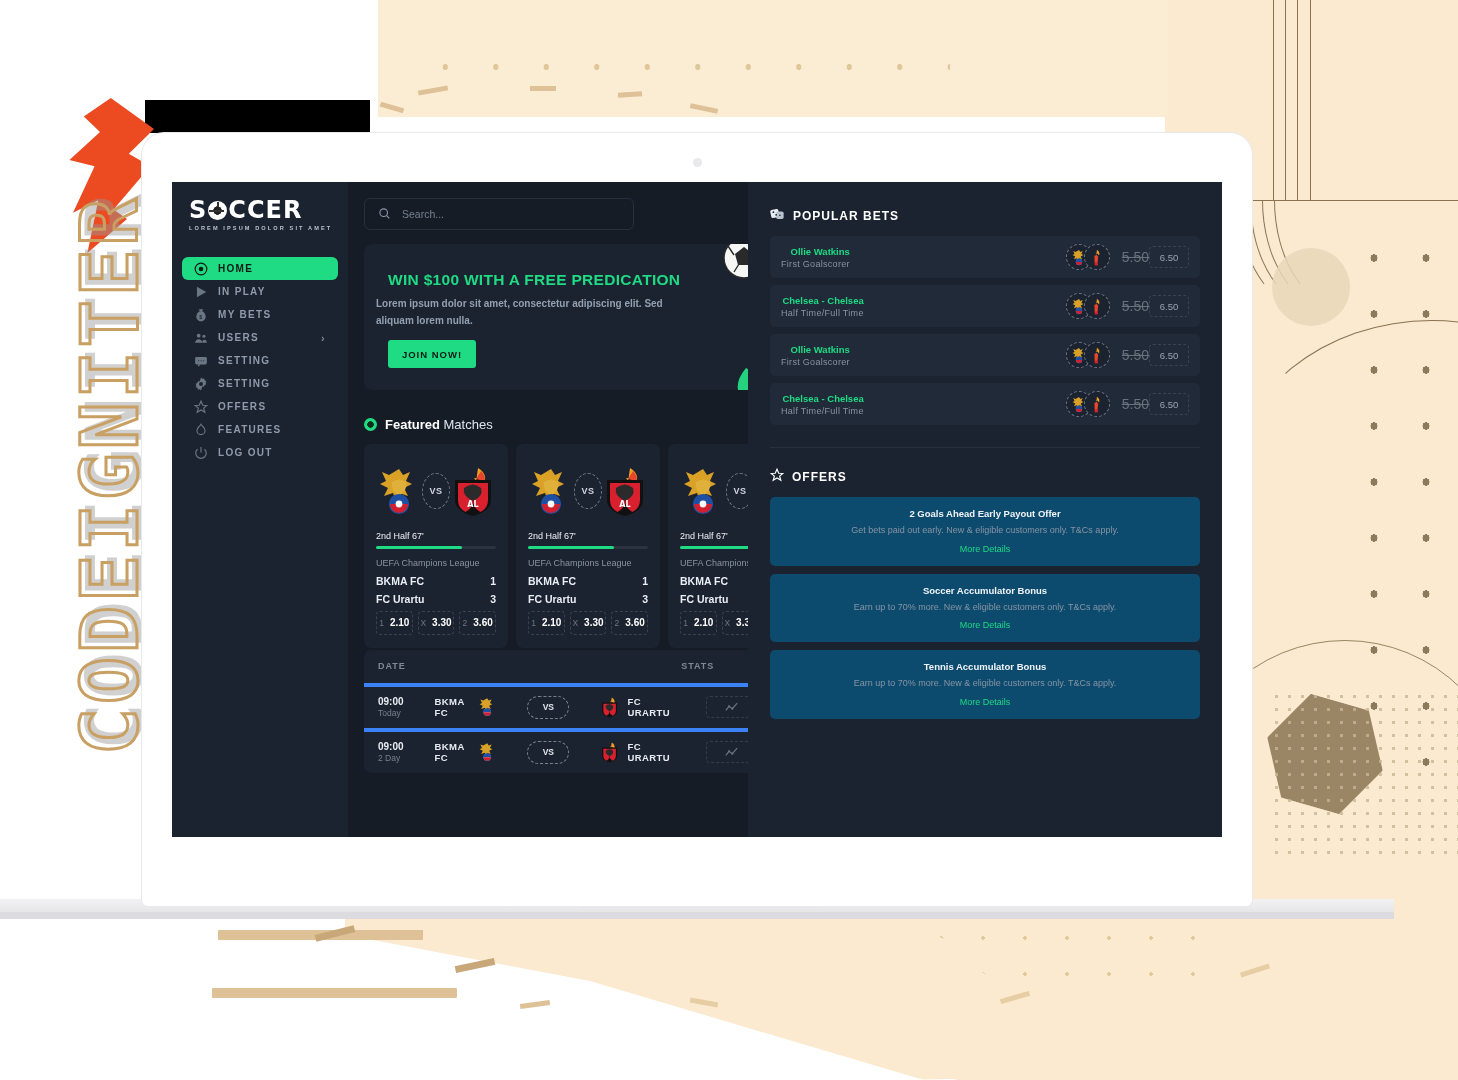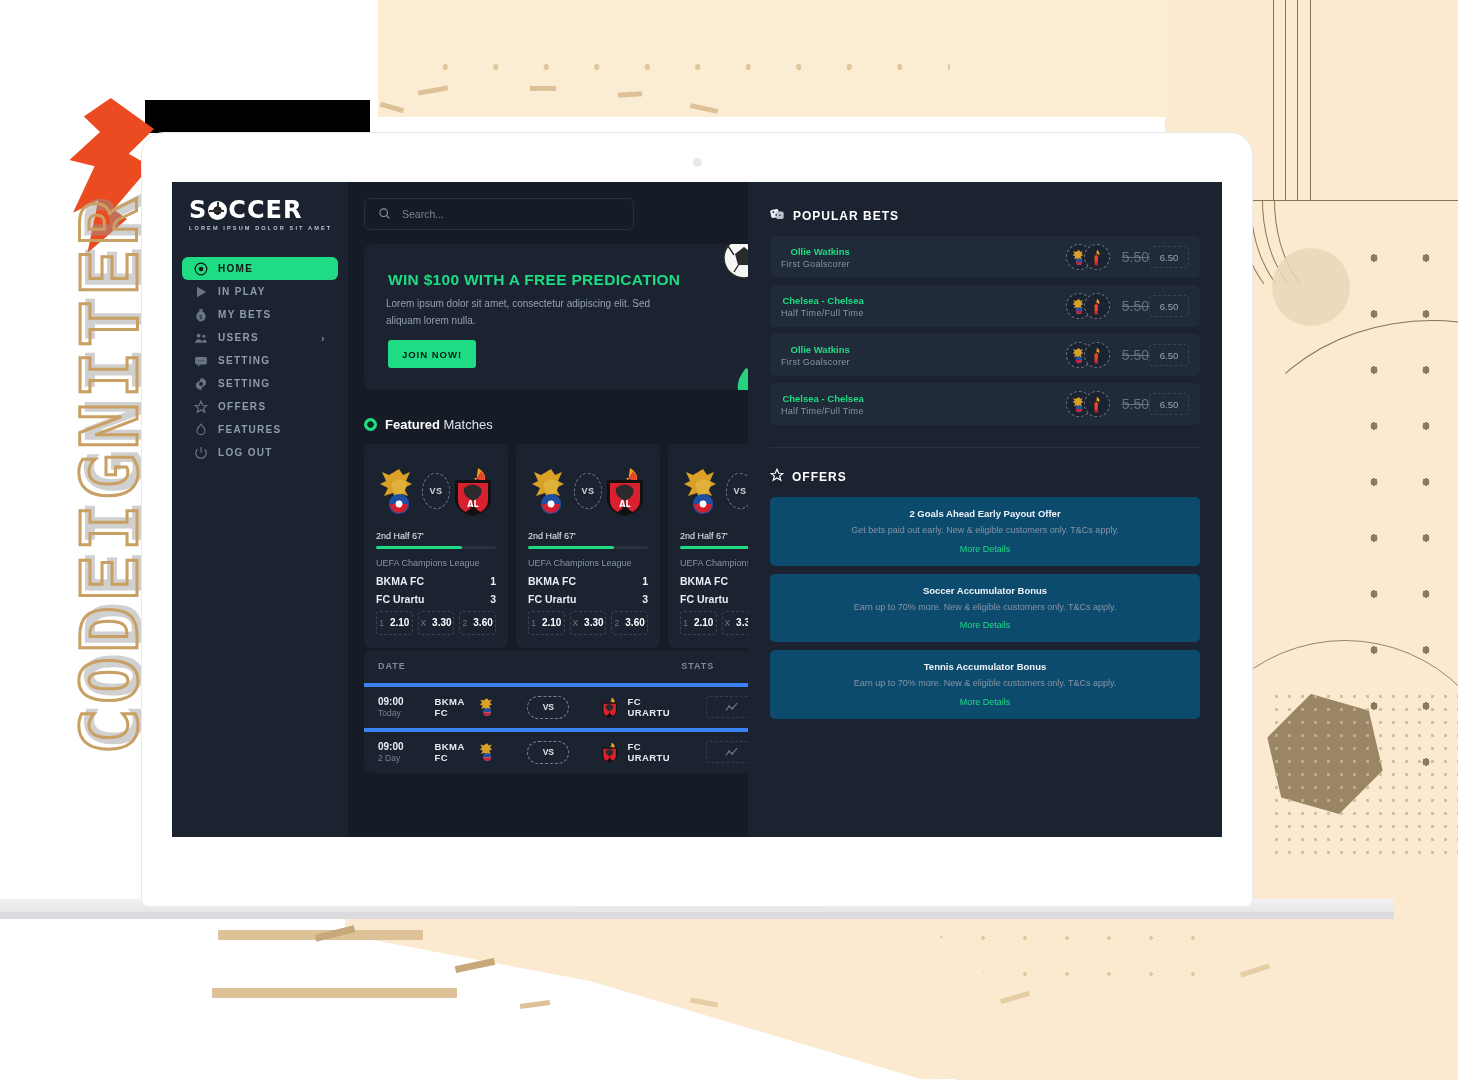--- a/index.html
+++ b/index.html
@@ -156,22 +156,22 @@
   .avatar { position: absolute; right: 32px; top: 16px; width: 32px; height: 32px;
     border-radius: 50%; border: 1.6px solid #1c9b67; display:flex; align-items:center; justify-content:center;}
 
   
   .main { position: absolute; left: 192px; top: 62px; width: 368px; }
 
   .banner { position: relative; width: 562px; height: 146px; background: #1b2230;
     border-radius: 8px; overflow: hidden; }
   .banner-title { position: absolute; left: 24px; top: 27px; color: #1edb84;
     font-size: 15.5px; font-weight: 700; letter-spacing: .3px; }
-  .banner-sub { position: absolute; left: 22px; top: 52px; width: 300px;
-    color: #93a0b0; font-size: 10px; line-height: 1.65; }
+  .banner-sub { position: absolute; left: 12px; top: 52px; width: 300px;
+    color: #93a0b0; font-size: 10px; line-height: 1.65; font-weight: bold; }
   .join-btn { position: absolute; left: 24px; top: 96px; width: 88px; height: 28px;
     background: #1edb84; color: #0e1a14; border: 0; border-radius: 3px;
     font-size: 9.5px; font-weight: 700; letter-spacing: 1px; cursor: pointer;
     font-family: "Liberation Sans", sans-serif; }
   .player { position: absolute; right: 50px; top: -8px; width: 190px; height: 160px; }
 
   .sect-head { display: flex; align-items: center; margin: 26px 0 12px 0; width: 562px; }
   .sect-dot { width: 13px; height: 13px; border-radius: 50%;
     background: radial-gradient(circle at 50% 50%, #0c2e1d 0 3px, #1edb84 3.5px 100%);
     margin-right: 8px; }

